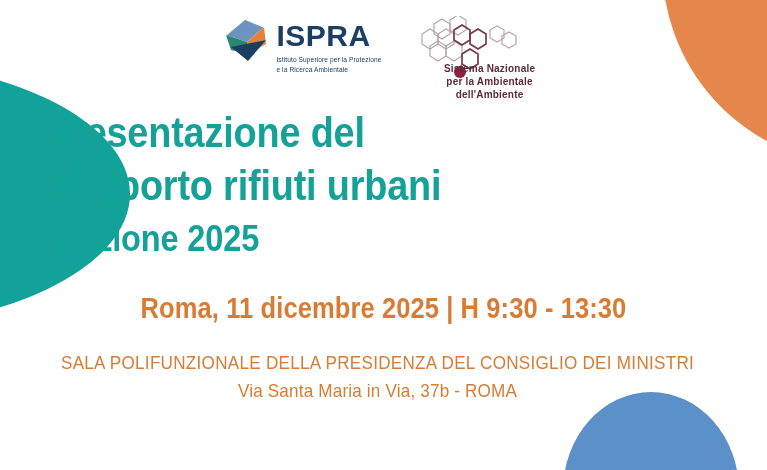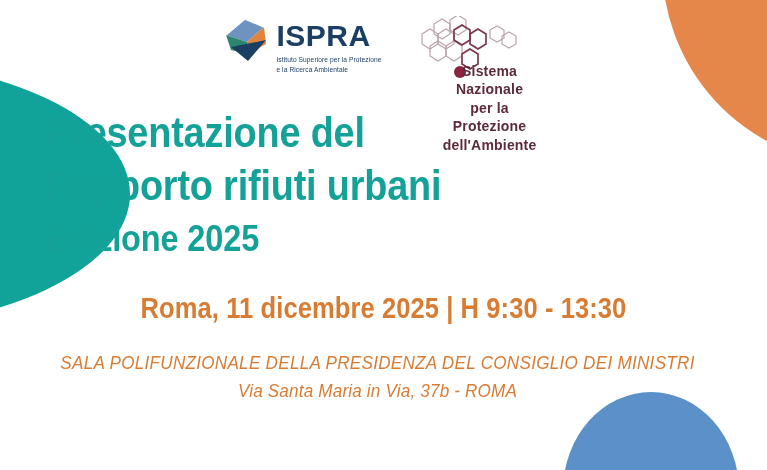--- a/index.html
+++ b/index.html
@@ -92,21 +92,21 @@
     height: 80px;
   }
   .snpa-hex { position: absolute; top: 0; left: 2px; }
   .snpa-words {
     position: absolute;
     left: 26px;
     top: 46px;
     text-align: center;
     width: 104px;
     font-family: "Liberation Sans", sans-serif;
-    font-size: 14px;
+    font-size: 10px;
     font-weight: bold;
     line-height: 1.32;
     color: #5c2a3a;
     letter-spacing: 0.2px;
   }
 
   
   .title-block {
     position: absolute;
     top: 106px;
@@ -144,21 +144,20 @@
     letter-spacing: 0.1px;
   }
 
   .venue-block {
     position: absolute;
     top: 352px;
     left: 0;
     right: 12px;
     text-align: center;
     z-index: 2;
-    font-style: italic;
   }
   .venue-line1 {
     font-family: "Liberation Sans Narrow", "Liberation Sans", sans-serif;
     font-size: 19px;
     color: #d97c33;
     transform: scaleX(0.9);
     letter-spacing: 0.3px;
   }
   .venue-line2 {
     font-family: "Liberation Sans Narrow", "Liberation Sans", sans-serif;
@@ -218,21 +217,21 @@
           <g fill="none" stroke="#7a3a4c" stroke-width="1.6">
             <polygon points="40,14 48,9 56,14 56,24 48,29 40,24"></polygon>
             <polygon points="56,18 64,13 72,18 72,28 64,33 56,28"></polygon>
             <polygon points="48,38 56,33 64,38 64,48 56,53 48,48"></polygon>
           </g>
           <circle cx="46" cy="56" r="6" fill="#8c2340"></circle>
         </svg>
       </span>
       <div class="snpa-words">
         <div>Sistema Nazionale</div>
-        <div>per la Protezione</div>
+        <div>per la Ambientale</div>
         <div>dell'Ambiente</div>
       </div>
     </div>
 
   </div>
 
   <div class="title-block">
     <div class="title-line">Presentazione del</div>
     <div class="title-line">Rapporto rifiuti urbani</div>
     <div class="title-line edition">Edizione 2025</div>

